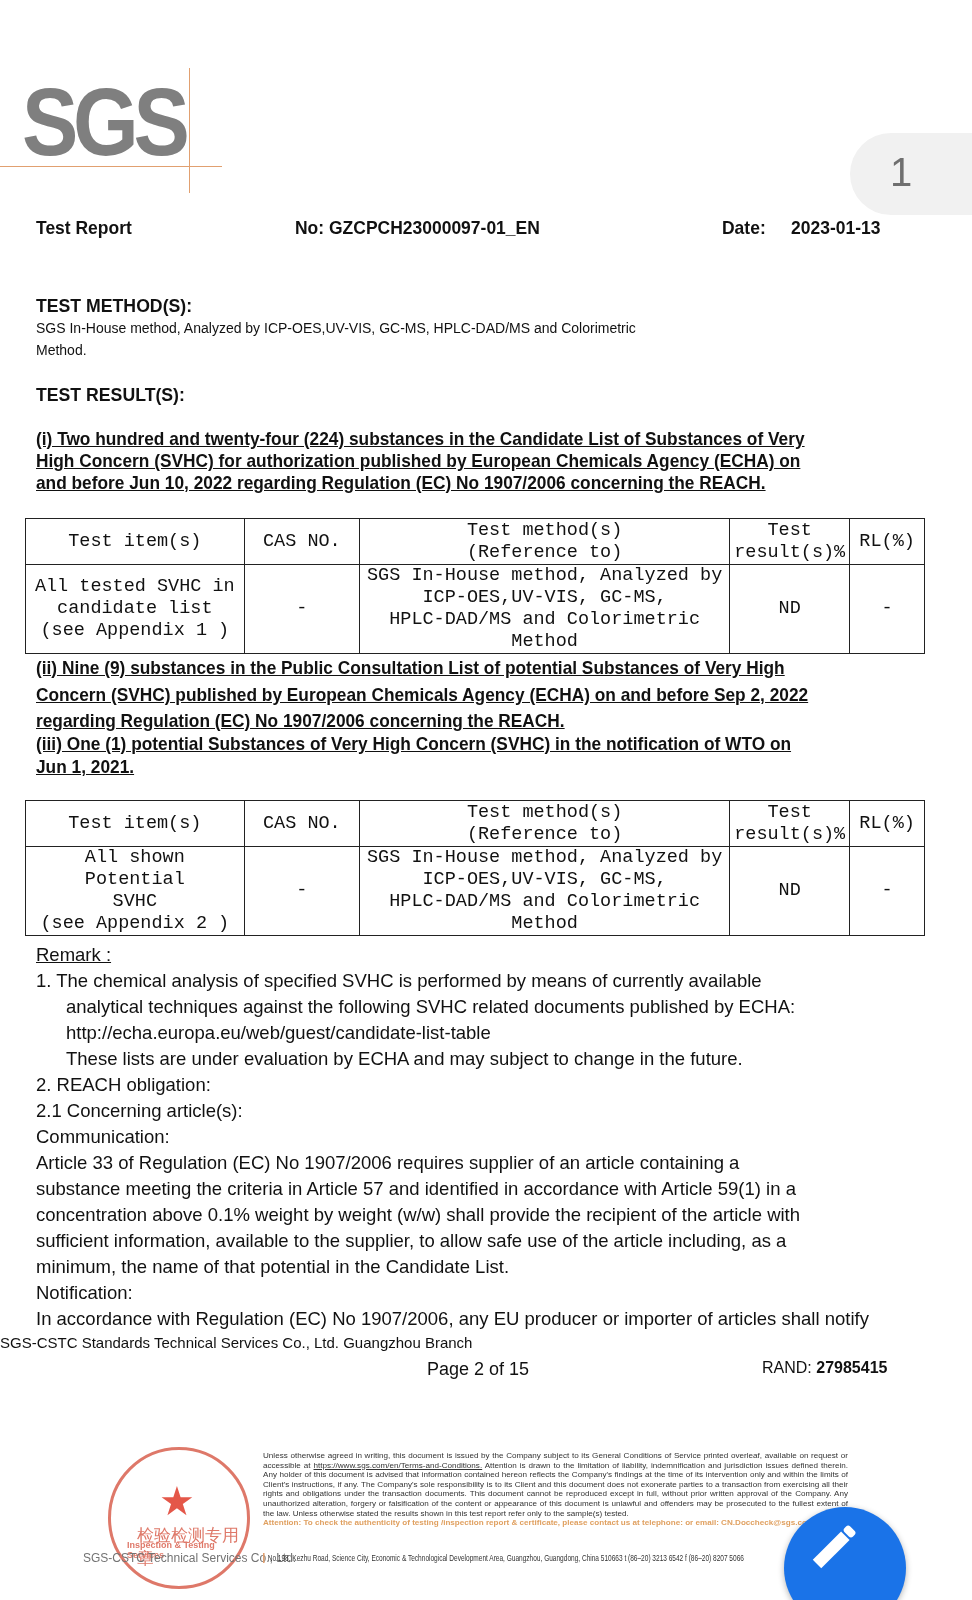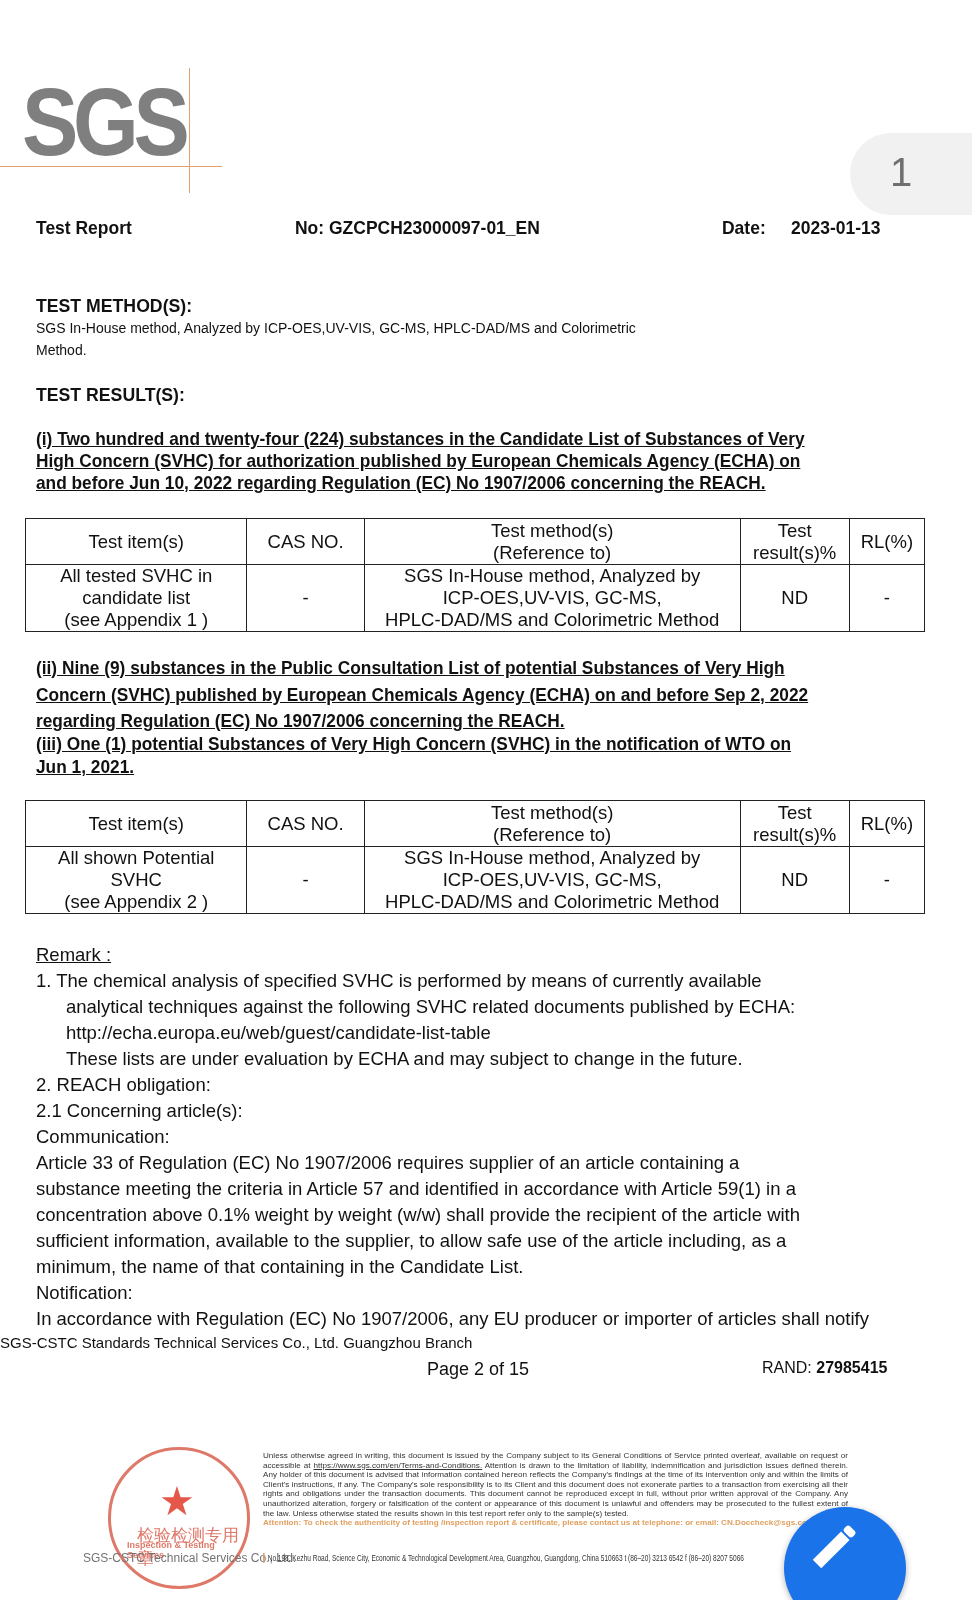--- a/index.html
+++ b/index.html
@@ -23,21 +23,21 @@
   
   .hdr { top:217px; font-size:19px; font-weight:bold; transform:scaleX(0.92); transform-origin:left top; }
 
   
   .txt { font-size:14px; line-height:22px; }
   .bold-head { font-weight:bold; font-size:19px; transform:scaleX(0.93); transform-origin:left top; }
   .ul-head { font-weight:bold; font-size:18.5px; text-decoration:underline; line-height:22.5px;
              transform:scaleX(0.935); transform-origin:left top; white-space:nowrap; }
 
   
-  table.res { position:absolute; left:25px; width:900px; border-collapse:collapse; font-size:18.5px; }
+  table.res { position:absolute; left:25px; width:900px; border-collapse:collapse; font-size:18.5px;font-family:Liberation Mono, monospace; }
   table.res td { border:1.5px solid #222; text-align:center; vertical-align:middle; line-height:22px; padding:0 4px; }
   .c1{width:212px;} .c2{width:108px;} .c3{width:366px;} .c4{width:100px;} .c5{width:66px;}
 
   
   .remark-line { position:absolute; left:36px; font-size:18.5px; white-space:nowrap; }
   .indent { left:66px; }
 
   .footer-branch { left:0; width:972px; text-align:left; top:1334px; font-size:15px; }
   .footer-page { left:427px; top:1359px; font-size:18px; }
   .footer-rand { left:762px; top:1359px; font-size:16px; }
@@ -168,21 +168,21 @@
 <div class="remark-line indent" style="top:996px;">analytical techniques against the following SVHC related documents published by ECHA:</div>
 <div class="remark-line indent" style="top:1022px;">http://echa.europa.eu/web/guest/candidate-list-table</div>
 <div class="remark-line indent" style="top:1048px;">These lists are under evaluation by ECHA and may subject to change in the future.</div>
 <div class="remark-line" style="top:1074px;">2. REACH obligation:</div>
 <div class="remark-line" style="top:1100px;">2.1 Concerning article(s):</div>
 <div class="remark-line" style="top:1126px;">Communication:</div>
 <div class="remark-line" style="top:1152px;">Article 33 of Regulation (EC) No 1907/2006 requires supplier of an article containing a</div>
 <div class="remark-line" style="top:1178px;">substance meeting the criteria in Article 57 and identified in accordance with Article 59(1) in a</div>
 <div class="remark-line" style="top:1204px;">concentration above 0.1% weight by weight (w/w) shall provide the recipient of the article with</div>
 <div class="remark-line" style="top:1230px;">sufficient information, available to the supplier, to allow safe use of the article including, as a</div>
-<div class="remark-line" style="top:1256px;">minimum, the name of that containing in the Candidate List.</div>
+<div class="remark-line" style="top:1256px;">minimum, the name of that potential in the Candidate List.</div>
 <div class="remark-line" style="top:1282px;">Notification:</div>
 <div class="remark-line" style="top:1308px;">In accordance with Regulation (EC) No 1907/2006, any EU producer or importer of articles shall notify</div>
 
 <div class="abs footer-branch">SGS-CSTC Standards Technical Services Co., Ltd. Guangzhou Branch</div>
 <div class="abs footer-page">Page 2 of 15</div>
 <div class="abs footer-rand">
   <span>RAND:</span>
   <b>27985415</b>
 </div>
 

